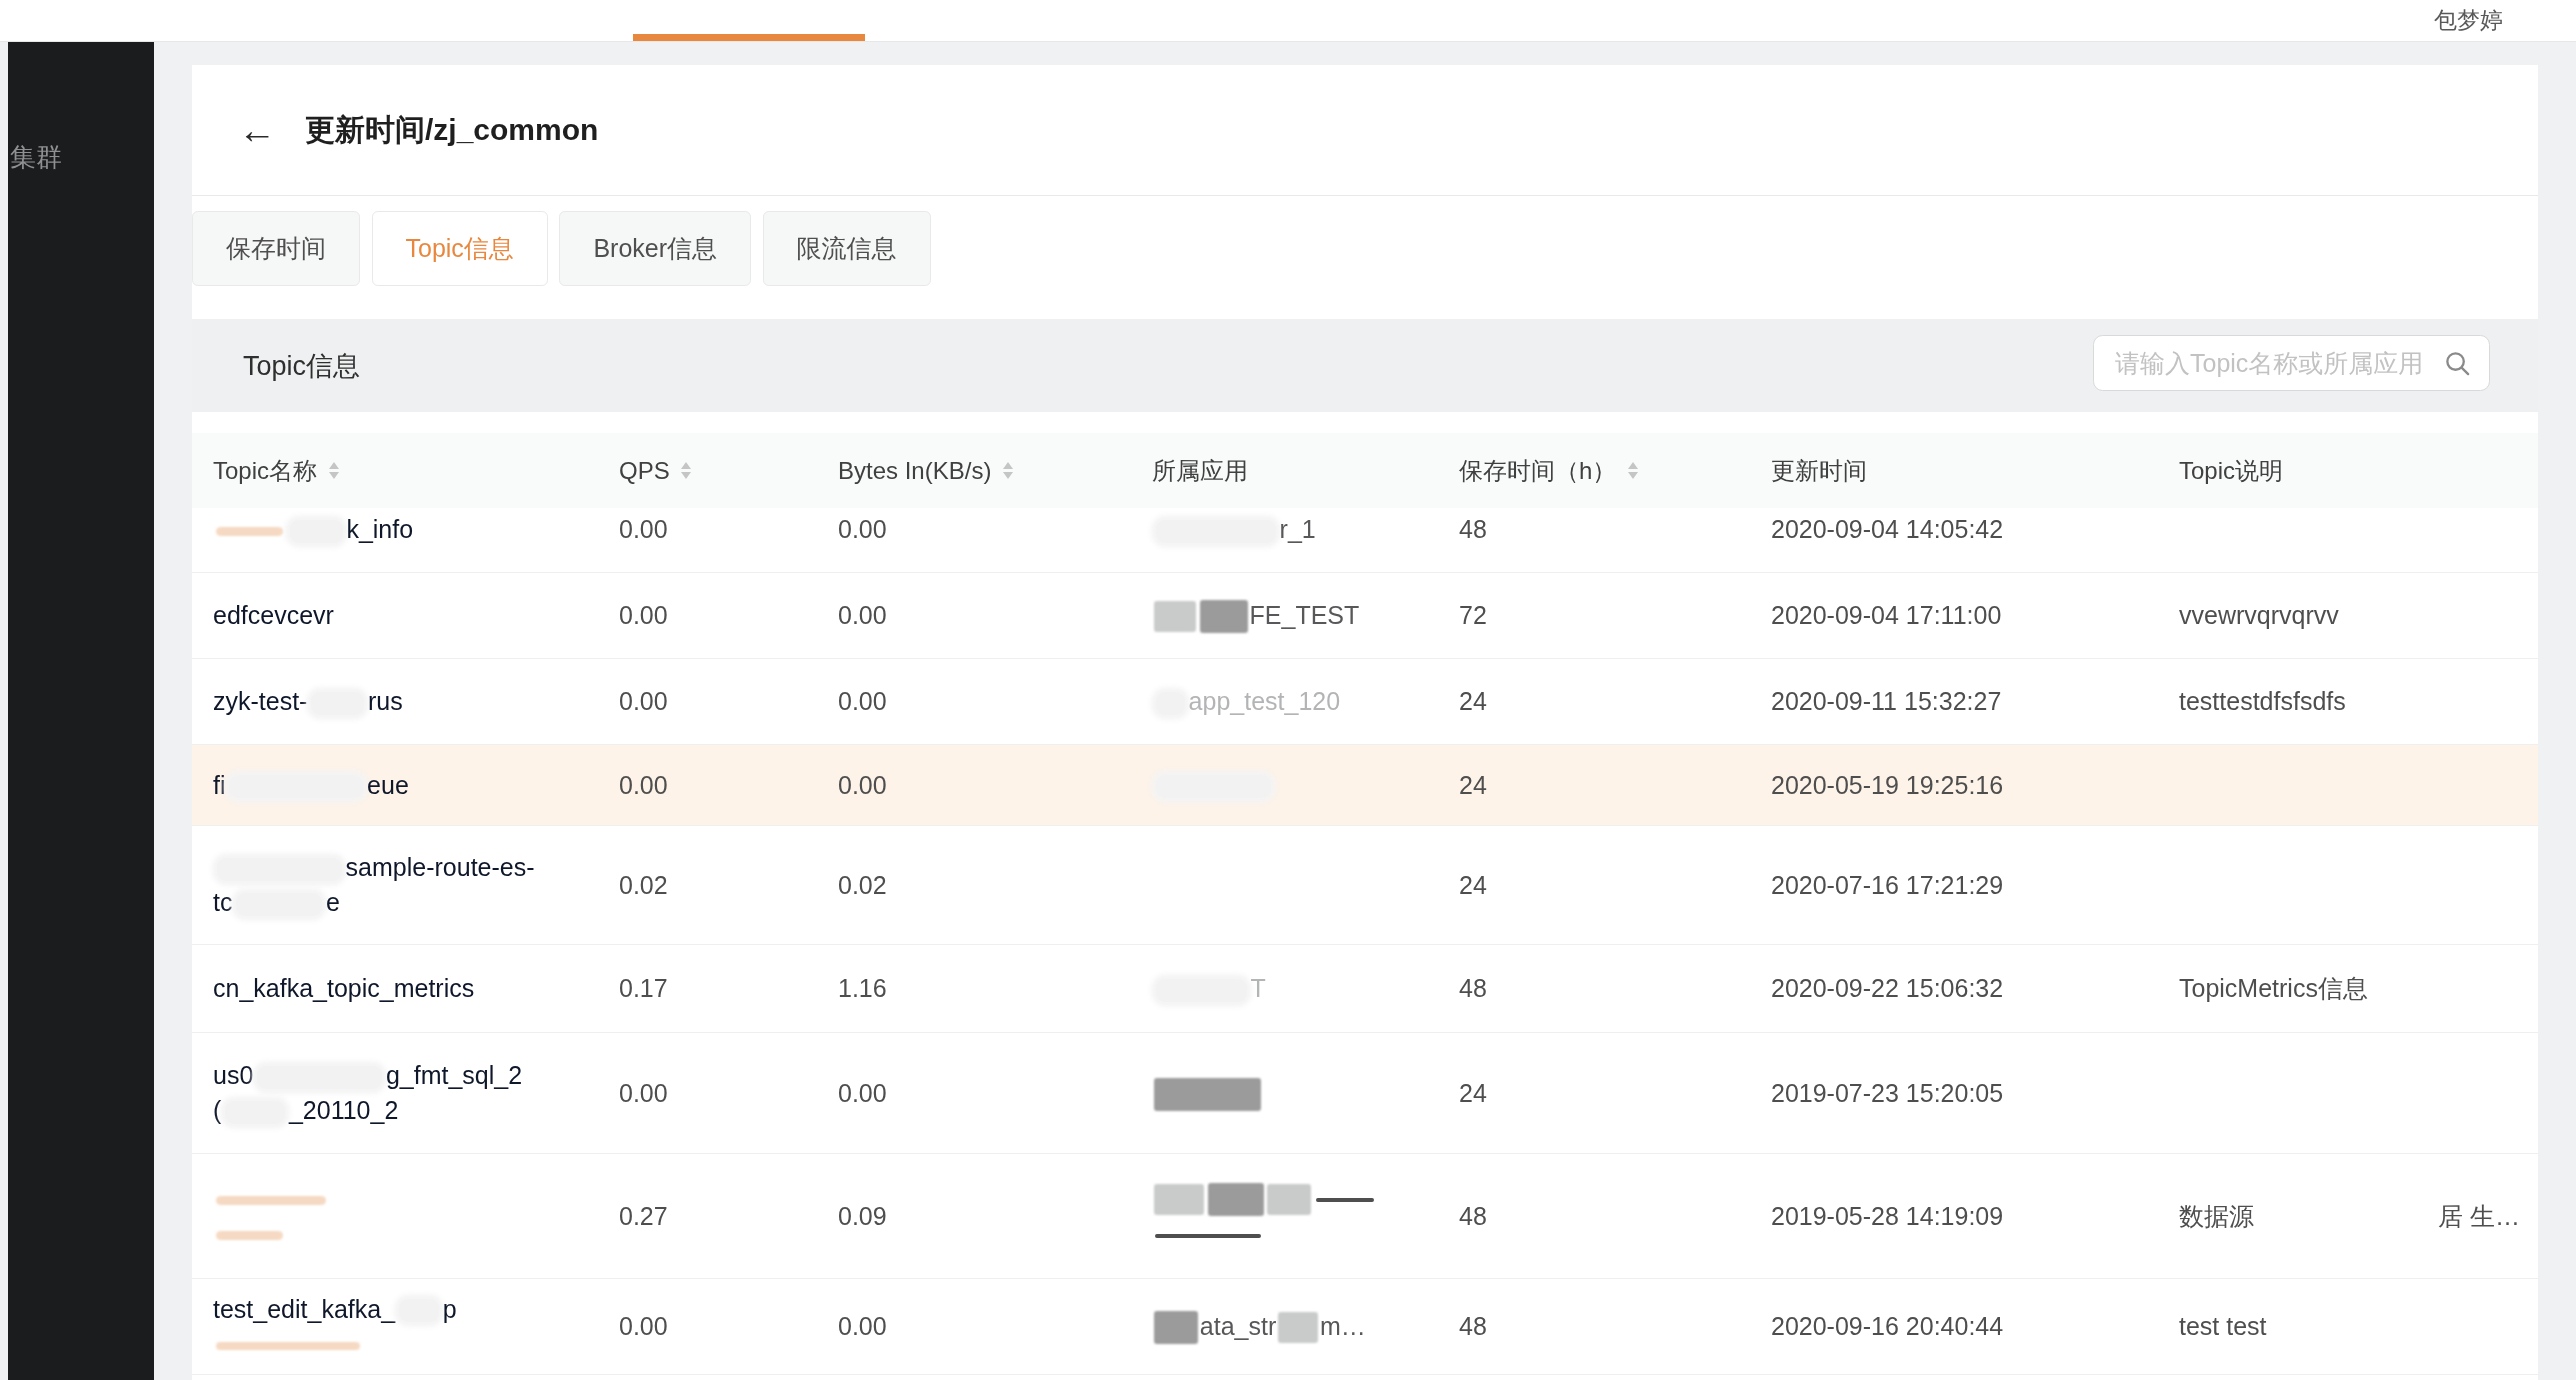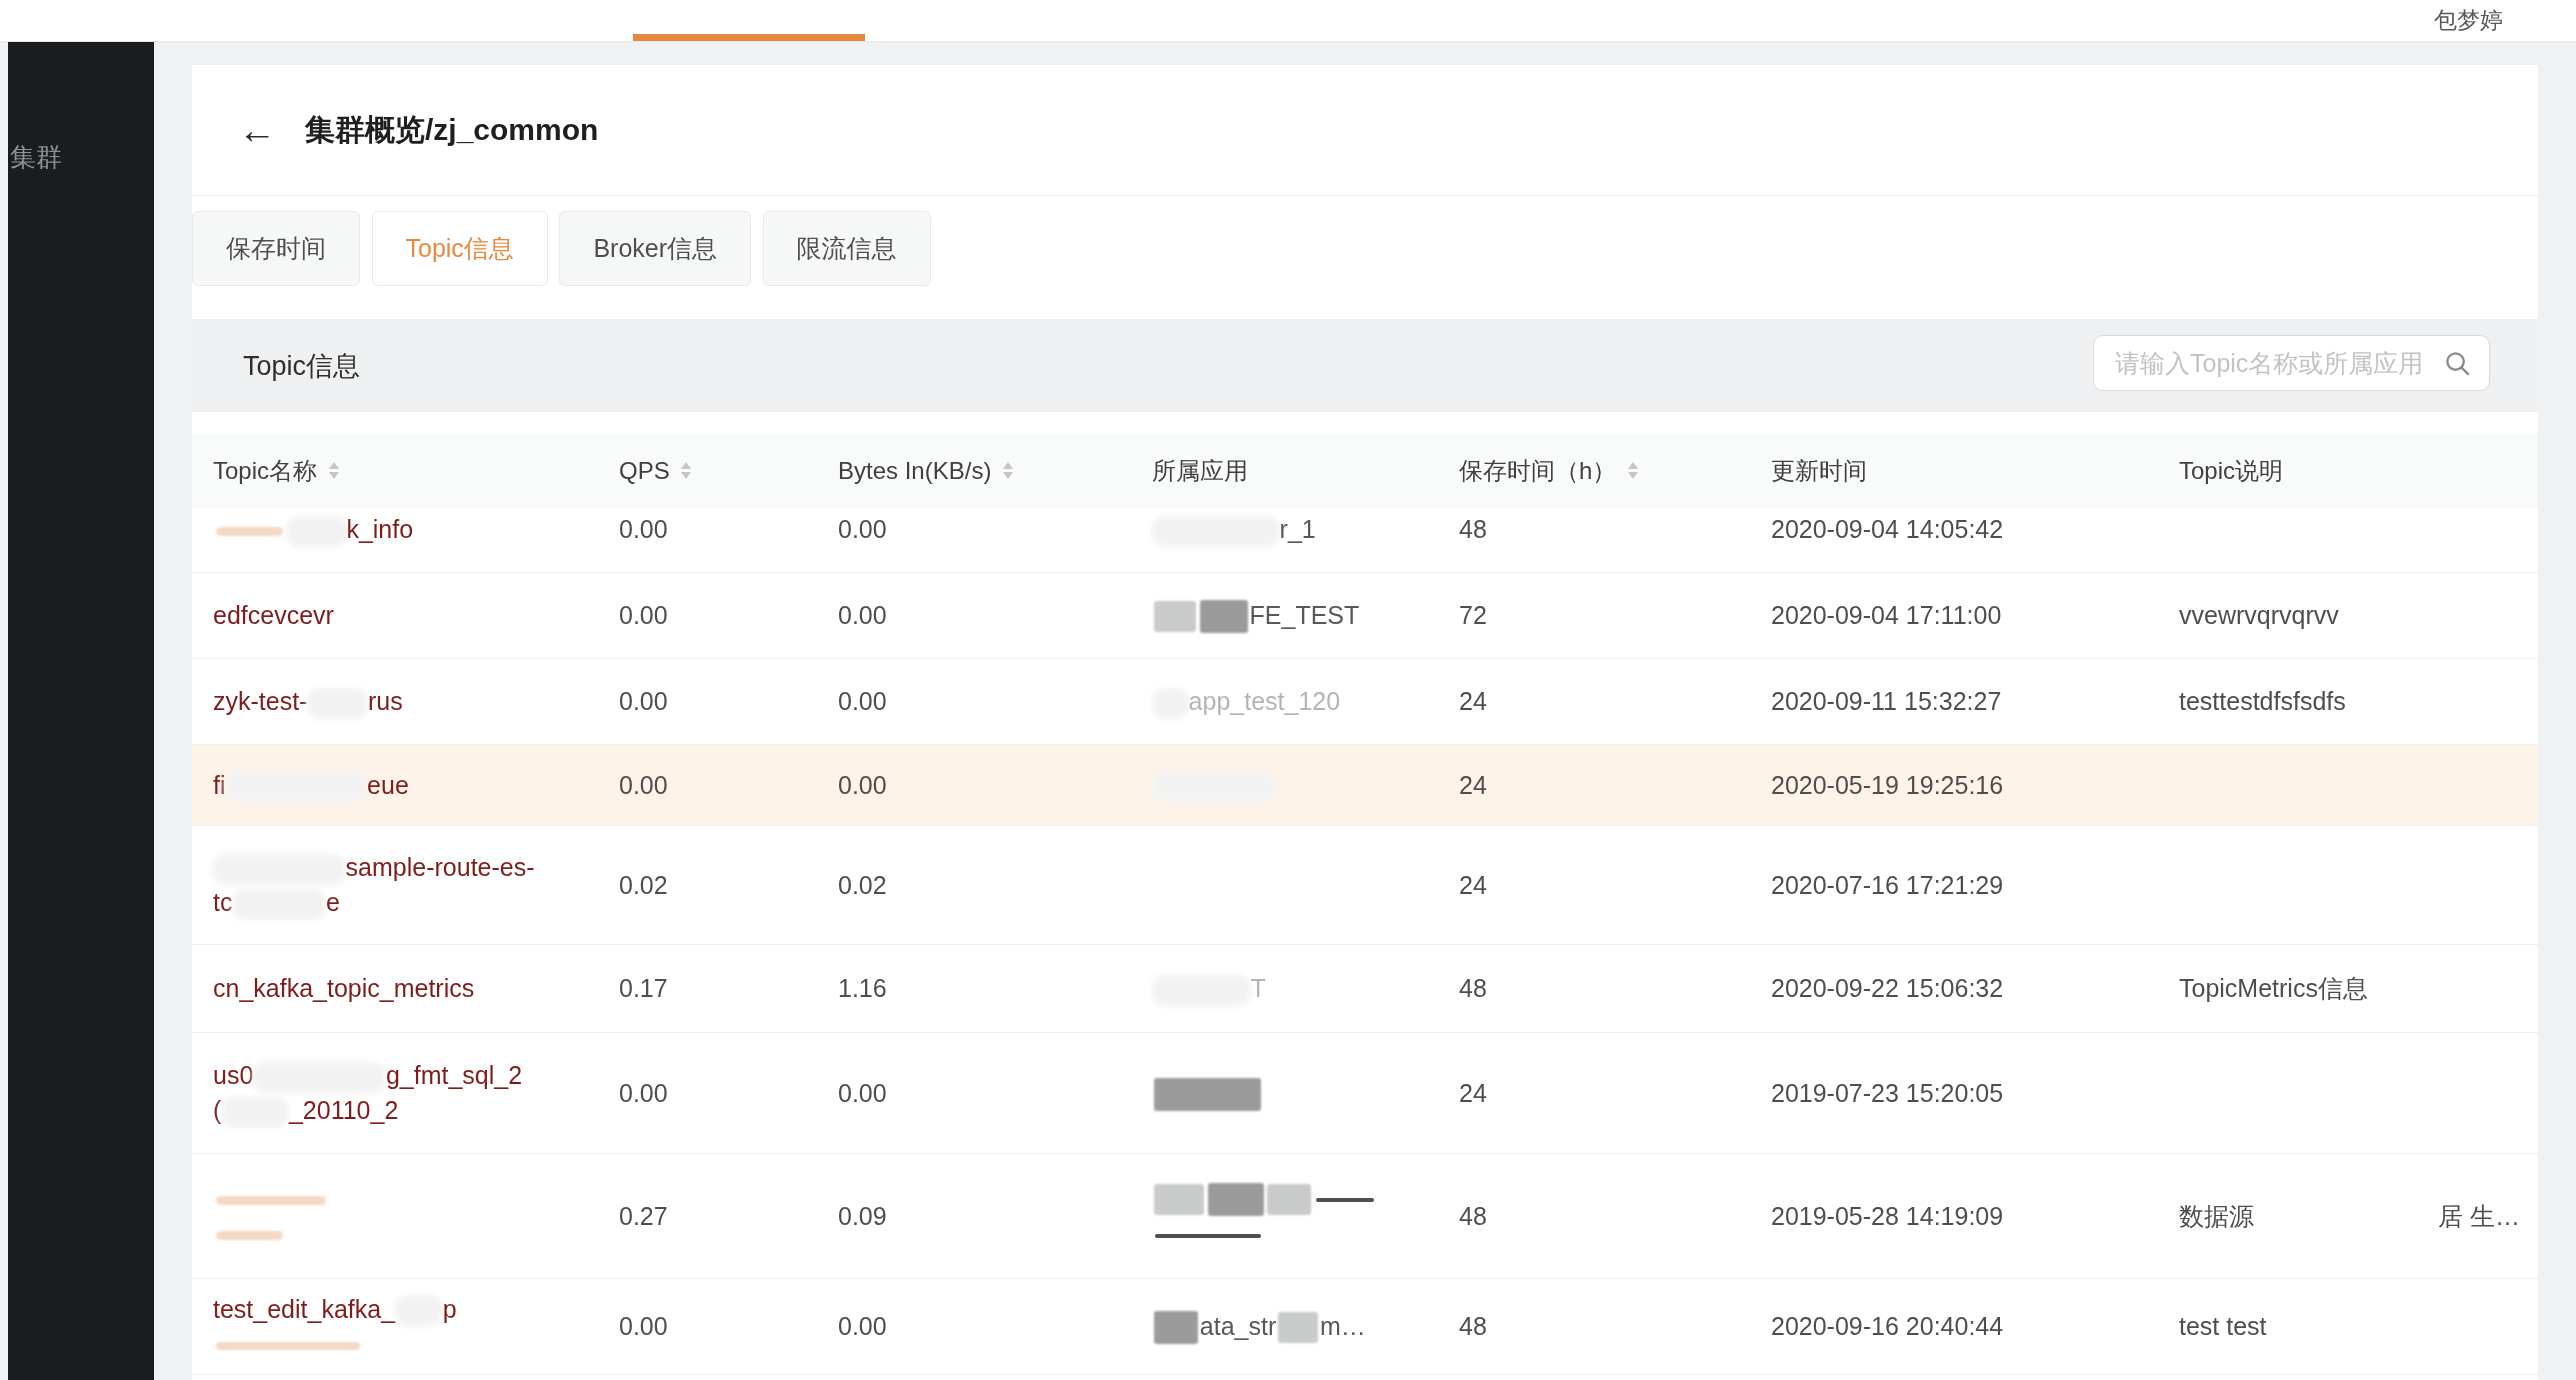--- a/index.html
+++ b/index.html
@@ -47,21 +47,21 @@
   .th.first{padding-left:21px;}
   .sorter{display:inline-flex;flex-direction:column;gap:3.8px;margin-left:11.5px;cursor:pointer;}
   .car{width:0;height:0;border-left:5.8px solid transparent;border-right:5.8px solid transparent;}
   .car.up{border-bottom:7.7px solid #c5c5c5;}
   .car.dn{border-top:7.7px solid #c5c5c5;}
   .tbody{position:absolute;left:0;top:422px;right:0;bottom:0;overflow:hidden;}
   .row{border-bottom:1px solid #efefef;box-sizing:border-box;}
   .row.hl{background:#fdf3e9;}
   .cell{font-size:25px;color:#4e4e4e;line-height:35px;}
   .cell.first{padding-left:21px;}
-  .tx.topic{color:#7f1d1d;cursor:pointer;}
+  .tx.topic{color:#0f172a;cursor:pointer;}
   .tx.app{color:#58585a;}
   .tx.app.faded{color:#b3b4b6;}
   
   .rd{display:inline-block;vertical-align:middle;}
   .rd.w{background:#f2f2f2;box-shadow:0 0 5.8px 4.8px rgba(243,243,243,.95);height:23px;border-radius:9.6px;margin:0 3.8px;}
   .rd.g{background:#c9caca;height:31px;border-radius:2.9px;filter:blur(1px);margin:0 1.9px;}
   .rd.gd{background:#9b9b9b;height:33px;border-radius:2.9px;filter:blur(1px);margin:0 1.9px;}
   .rd.fo{background:#edb488;opacity:.5;height:8.6px;border-radius:4.8px;filter:blur(1px);margin:0 2.9px;}
   .rd.s{background:#4f4f4f;height:3.8px;border-radius:1.9px;margin:0 2.9px;}
 </style>
@@ -74,21 +74,21 @@
 </div>
 
 <div class="sidebar">
   <div class="sidebar-item">集群</div>
 </div>
 
 <div class="card">
 
   <div class="card-head">
     <span class="back">←</span>
-    <span class="page-title">集群概览/zj_common</span>
+    <span class="page-title">更新时间/zj_common</span>
   </div>
 
   <div class="tabs">
       <div class="tab">保存时间</div>
       <div class="tab active">Topic信息</div>
       <div class="tab">Broker信息</div>
       <div class="tab">限流信息</div>
     </div>
 
   <div class="band">

